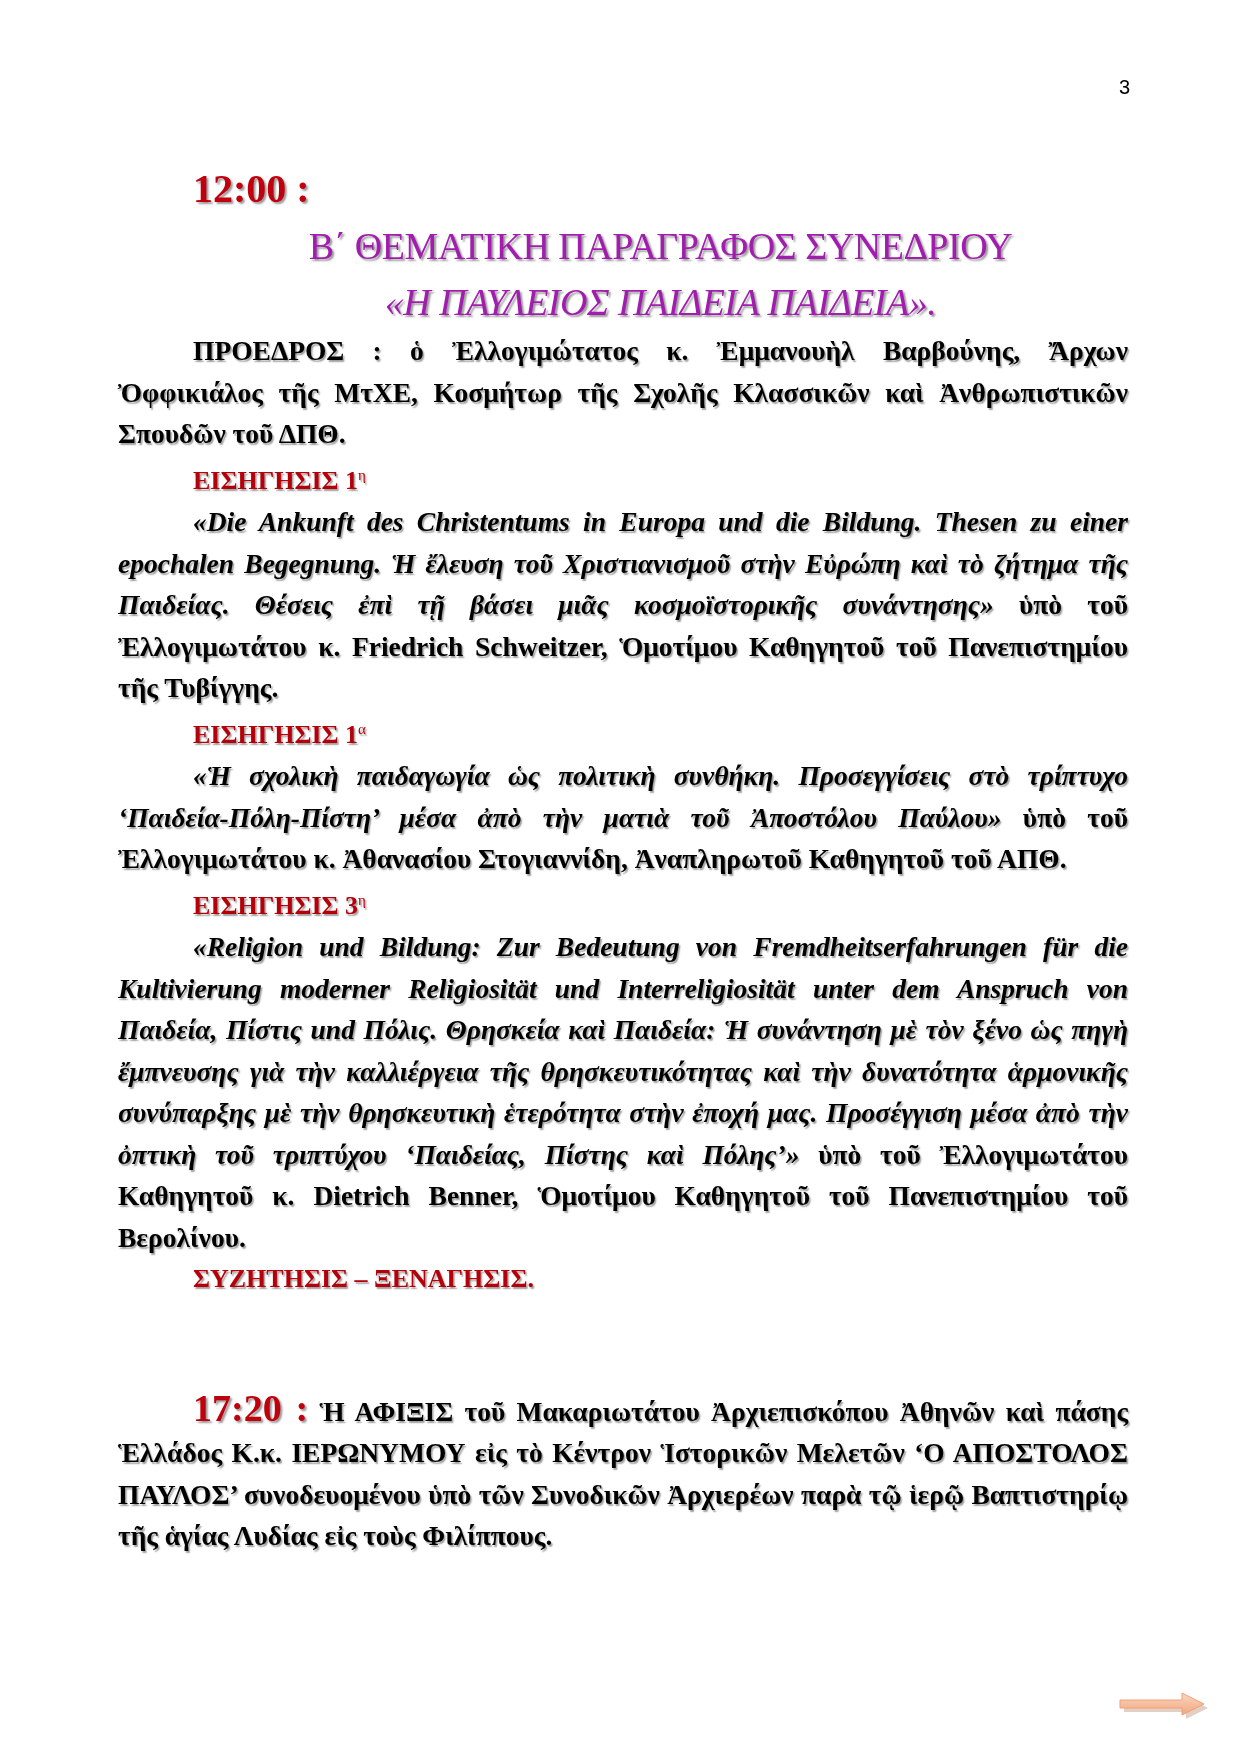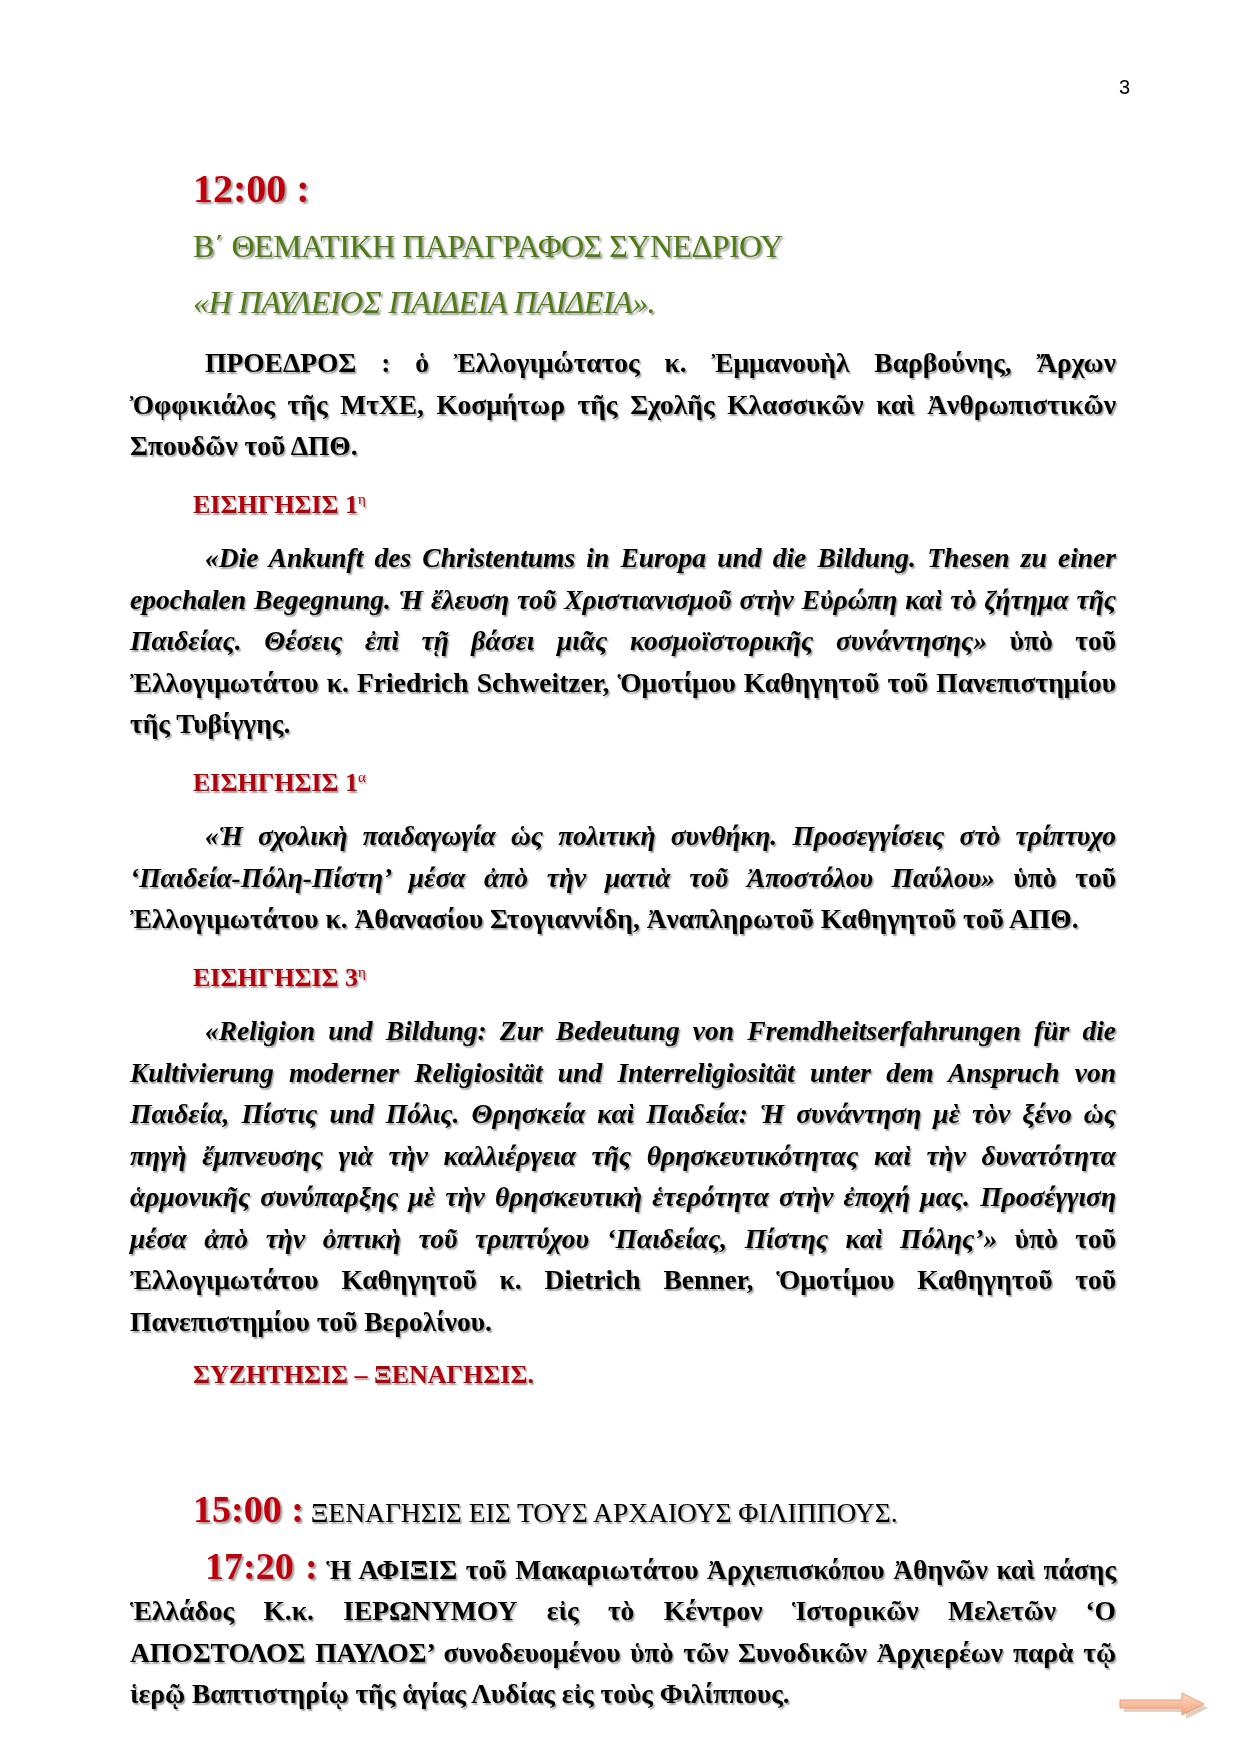--- a/index.html
+++ b/index.html
@@ -10,26 +10,26 @@
     }
     .content {
       position: absolute; left: 118px; top: 160px; width: 1010px;
       font-family: "Liberation Serif", serif; color: #000;
     }
     .time-big {
       font-family: "Liberation Serif", serif; font-weight: bold; font-size: 40px;
       color: #c0000c; text-shadow: 2px 2px 2px #9a9a9a; padding-left: 75px; line-height: 58px;
     }
     .section-title {
-      font-size: 32px; color: #4d7c0f; padding-left: 75px; line-height: 56px;
-      text-shadow: 2px 2px 2px #9a9a9a; letter-spacing: -0.5px;
+      font-size: 38px; color: #a21caf; padding-left: 75px; line-height: 56px;
+      text-shadow: 2px 2px 2px #9a9a9a; letter-spacing: -0.5px; text-align: center;
     }
     .section-title.italic { font-style: italic; }
     p.body {
-      margin: 12px; font-size: 27.5px; line-height: 41.5px; text-align: justify;
+      margin: 0; font-size: 27.5px; line-height: 41.5px; text-align: justify;
       text-indent: 75px; text-shadow: 1.5px 1.5px 1.5px #a0a0a0; font-weight: bold;
     }
     .it { font-style: italic; font-weight: bold; }
     .label {
       font-size: 26px; line-height: 41.5px; color: #b5000a; padding-left: 75px;
       text-shadow: 1.5px 1.5px 1.5px #a0a0a0; font-weight: bold;
     }
     .label sup { font-size: 15px; vertical-align: 9px; font-weight: normal; }
     .gap-large { height: 84px; }
     .line-time { font-size: 27.5px; line-height: 58px; padding-left: 75px; }
@@ -60,21 +60,20 @@
   <div class="label"><span>ΕΙΣΗΓΗΣΙΣ 1</span><sup>α</sup></div>
   <p class="body"><span class="it">«Ἡ σχολικὴ παιδαγωγία ὡς πολιτικὴ συνθήκη. Προσεγγίσεις στὸ τρίπτυχο ‘Παιδεία-Πόλη-Πίστη’ μέσα ἀπὸ τὴν ματιὰ τοῦ Ἀποστόλου Παύλου»</span><span> ὑπὸ τοῦ Ἐλλογιμωτάτου κ. Ἀθανασίου Στογιαννίδη, Ἀναπληρωτοῦ Καθηγητοῦ τοῦ ΑΠΘ.</span></p>
 
   <div class="label"><span>ΕΙΣΗΓΗΣΙΣ 3</span><sup>η</sup></div>
   <p class="body"><span class="it">«Religion und Bildung: Zur Bedeutung von Fremdheitserfahrungen für die Kultivierung moderner Religiosität und Interreligiosität unter dem Anspruch von Παιδεία, Πίστις und Πόλις. Θρησκεία καὶ Παιδεία: Ἡ συνάντηση μὲ τὸν ξένο ὡς πηγὴ ἔμπνευσης γιὰ τὴν καλλιέργεια τῆς θρησκευτικότητας καὶ τὴν δυνατότητα ἁρμονικῆς συνύπαρξης μὲ τὴν θρησκευτικὴ ἑτερότητα στὴν ἐποχή μας. Προσέγγιση μέσα ἀπὸ τὴν ὀπτικὴ τοῦ τριπτύχου ‘Παιδείας, Πίστης καὶ Πόλης’»</span><span> ὑπὸ τοῦ Ἐλλογιμωτάτου Καθηγητοῦ κ. Dietrich Benner, Ὁμοτίμου Καθηγητοῦ τοῦ Πανεπιστημίου τοῦ Βερολίνου.</span></p>
 
   <div class="label">ΣΥΖΗΤΗΣΙΣ – ΞΕΝΑΓΗΣΙΣ.</div>
 
   <div class="gap-large"></div>
 
-  <div class="line-time"><span class="t">15:00 :</span><span class="desc"> ΞΕΝΑΓΗΣΙΣ ΕΙΣ ΤΟΥΣ ΑΡΧΑΙΟΥΣ ΦΙΛΙΠΠΟΥΣ.</span></div>
 
   <p class="body" style="margin-top:4px;"><span class="line-time-inline" style="font-size:38px;font-weight:bold;color:#c0000c;text-shadow:2px 2px 2px #9a9a9a;">17:20 :</span><span> Ἡ ΑΦΙΞΙΣ τοῦ Μακαριωτάτου Ἀρχιεπισκόπου Ἀθηνῶν καὶ πάσης Ἑλλάδος Κ.κ. ΙΕΡΩΝΥΜΟΥ εἰς τὸ Κέντρον Ἱστορικῶν Μελετῶν ‘Ο ΑΠΟΣΤΟΛΟΣ ΠΑΥΛΟΣ’ συνοδευομένου ὑπὸ τῶν Συνοδικῶν Ἀρχιερέων παρὰ τῷ ἱερῷ Βαπτιστηρίῳ τῆς ἁγίας Λυδίας εἰς τοὺς Φιλίππους.</span></p>
 </div>
 
 <svg class="next-arrow" viewBox="0 0 92 28">
   <defs>
     <linearGradient id="ag" x1="0" y1="0" x2="0" y2="1">
       <stop offset="0" stop-color="#fbd7c2"></stop>
       <stop offset="1" stop-color="#f2a67c"></stop>
     </linearGradient>

